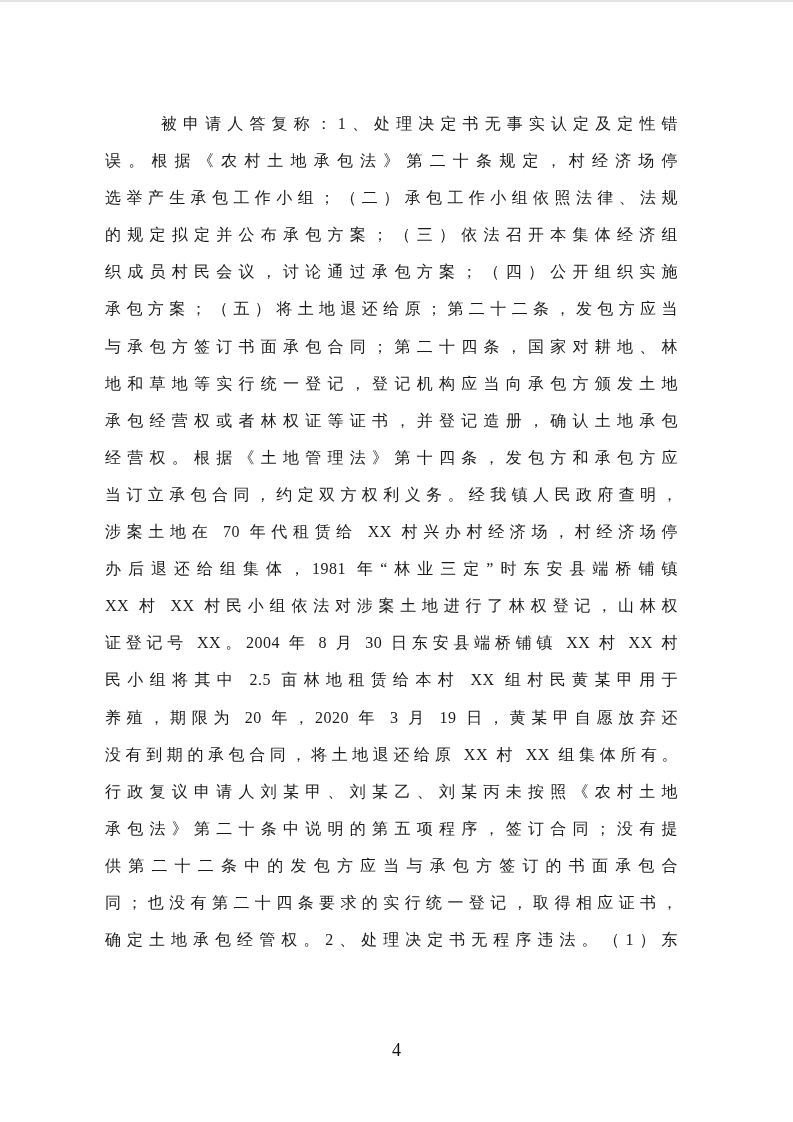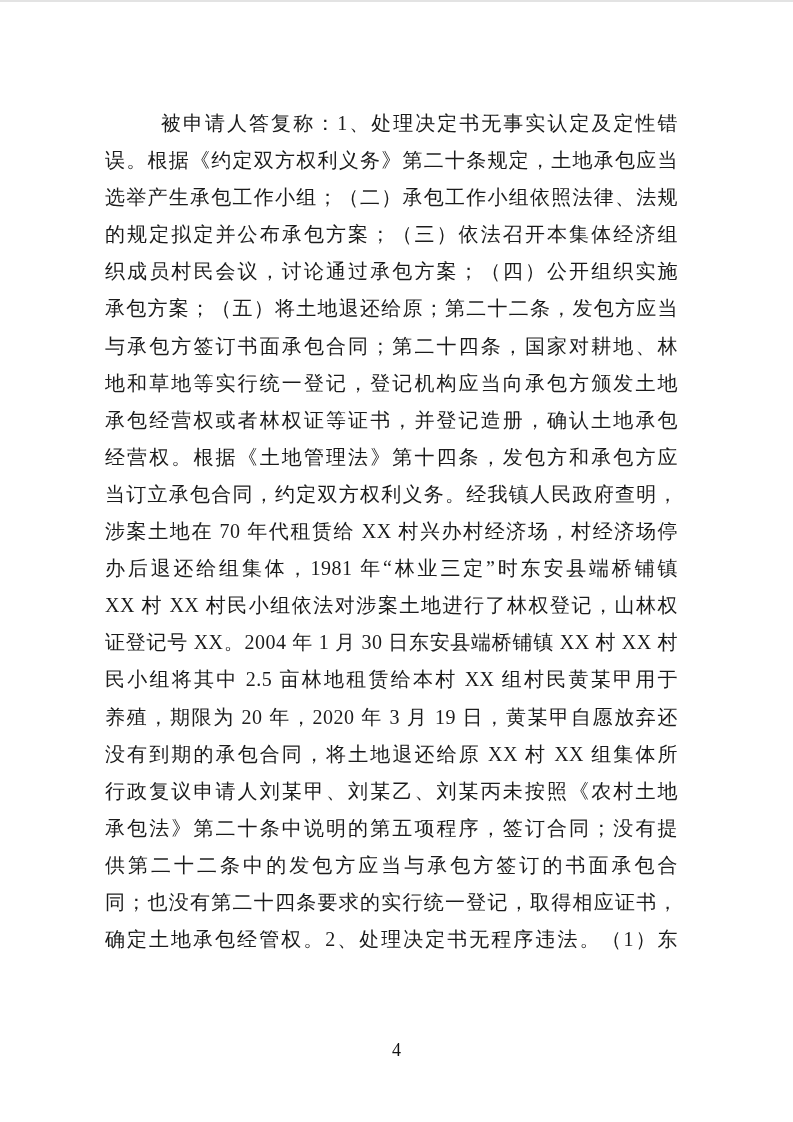--- a/index.html
+++ b/index.html
@@ -23,21 +23,21 @@
     border-top: 2px solid #e3e3e3;
     box-sizing: border-box;
   }
   .text-block {
     position: absolute;
     left: 105px;
     top: 103px;
     width: 573px;
   }
   .text-line {
-    font-size: 20px;
+    font-size: 16px;
     line-height: 37.1px;
     height: 37.1px;
     color: #1b1b1b;
     text-align: justify;
     text-align-last: justify;
     letter-spacing: 0.5px;
     overflow: hidden;
   }
   .text-line.first-indent {
     text-indent: 56px;
@@ -52,34 +52,34 @@
     line-height: 24px;
     color: #111111;
   }
 </style>
 </head>
 <body>
 
 <div class="page">
   <div class="text-block">
       <div class="text-line first-indent">被申请人答复称：1、处理决定书无事实认定及定性错</div>
-      <div class="text-line">误。根据《约定双方权利义务》第二十条规定，土地承包应当</div>
+      <div class="text-line">误。根据《农村土地承包法》第二十条规定，村经济场停</div>
       <div class="text-line">选举产生承包工作小组；（二）承包工作小组依照法律、法规</div>
       <div class="text-line">的规定拟定并公布承包方案；（三）依法召开本集体经济组</div>
       <div class="text-line">织成员村民会议，讨论通过承包方案；（四）公开组织实施</div>
       <div class="text-line">承包方案；（五）将土地退还给原；第二十二条，发包方应当</div>
       <div class="text-line">与承包方签订书面承包合同；第二十四条，国家对耕地、林</div>
       <div class="text-line">地和草地等实行统一登记，登记机构应当向承包方颁发土地</div>
       <div class="text-line">承包经营权或者林权证等证书，并登记造册，确认土地承包</div>
       <div class="text-line">经营权。根据《土地管理法》第十四条，发包方和承包方应</div>
       <div class="text-line">当订立承包合同，约定双方权利义务。经我镇人民政府查明，</div>
       <div class="text-line">涉案土地在 70 年代租赁给 XX 村兴办村经济场，村经济场停</div>
       <div class="text-line">办后退还给组集体，1981 年“林业三定”时东安县端桥铺镇</div>
       <div class="text-line">XX 村 XX 村民小组依法对涉案土地进行了林权登记，山林权</div>
-      <div class="text-line">证登记号 XX。2004 年 1 月 30 日东安县端桥铺镇 XX 村 XX 村</div>
+      <div class="text-line">证登记号 XX。2004 年 8 月 30 日东安县端桥铺镇 XX 村 XX 村</div>
       <div class="text-line">民小组将其中 2.5 亩林地租赁给本村 XX 组村民黄某甲用于</div>
       <div class="text-line">养殖，期限为 20 年，2020 年 3 月 19 日，黄某甲自愿放弃还</div>
       <div class="text-line">没有到期的承包合同，将土地退还给原 XX 村 XX 组集体所有。</div>
       <div class="text-line">行政复议申请人刘某甲、刘某乙、刘某丙未按照《农村土地</div>
       <div class="text-line">承包法》第二十条中说明的第五项程序，签订合同；没有提</div>
       <div class="text-line">供第二十二条中的发包方应当与承包方签订的书面承包合</div>
       <div class="text-line">同；也没有第二十四条要求的实行统一登记，取得相应证书，</div>
       <div class="text-line">确定土地承包经管权。2、处理决定书无程序违法。（1）东</div>
     </div>
   <div class="page-number">4</div>

